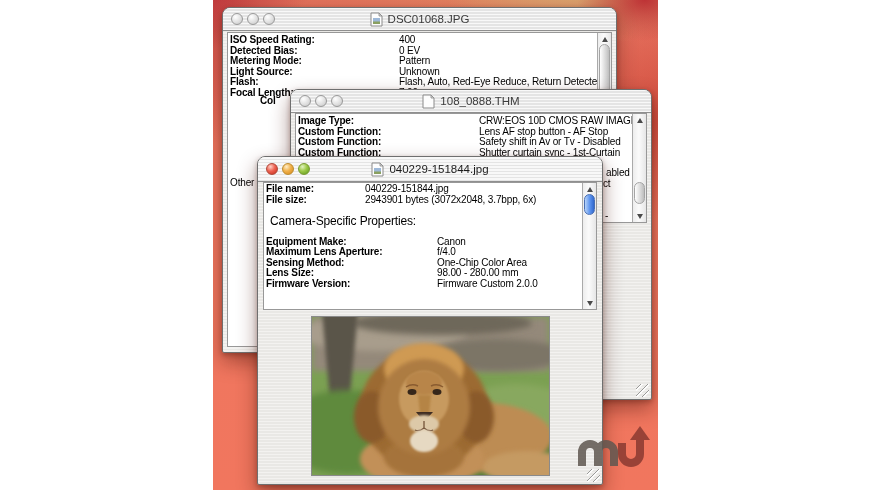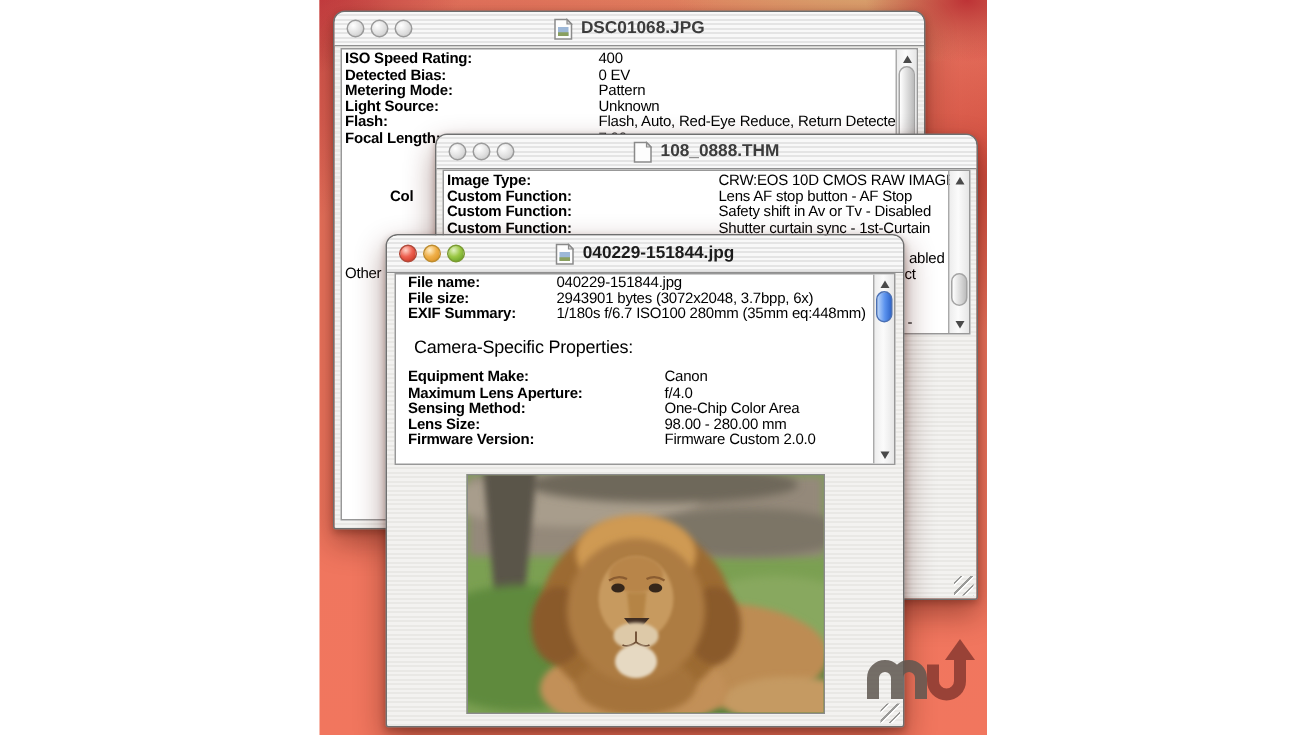--- a/index.html
+++ b/index.html
@@ -23,31 +23,31 @@
   .titlebar{position:absolute;left:0;top:0;right:0;height:22px;border-radius:7px 7px 0 0;
     background:repeating-linear-gradient(to bottom,#f8f8f8 0 1.5px,#e4e4e4 1.5px 3px);
     border-bottom:1px solid #8f8f8f;display:flex;align-items:center;justify-content:center;}
   .lights{position:absolute;left:8px;top:0;bottom:0;display:flex;align-items:center;gap:4px;}
   .light{width:12px;height:12px;border-radius:50%;box-sizing:border-box;}
   .inactive .light{border:1px solid #9a9a9a;background:radial-gradient(circle at 35% 30%,#ffffff,#e0e0e0 55%,#c2c2c2);}
   .light.red{border:1px solid #b0493a;background:radial-gradient(circle at 35% 28%,#ffd3c8,#ee6252 45%,#cf3a28 85%);}
   .light.yellow{border:1px solid #bd8c2e;background:radial-gradient(circle at 35% 28%,#ffeec8,#f0b04a 45%,#dd9428 85%);}
   .light.green{border:1px solid #7a9a32;background:radial-gradient(circle at 35% 28%,#e2f2c2,#9cc846 45%,#6ba428 85%);}
   .doc-icon{width:13px;height:15px;margin-right:5px;flex:none;}
-  .title{font-size:11.5px;font-weight:bold;color:#1c1c1c;letter-spacing:0;white-space:nowrap;}
+  .title{font-size:11.5px;font-weight:normal;color:#1c1c1c;letter-spacing:0;white-space:nowrap;}
   .inactive .title{color:#3c3c3c;}
   .content-box{position:absolute;background:#fff;border:1px solid #989898;box-sizing:border-box;overflow:hidden;}
   
   .rows{padding:2px 0 0 2px;font-size:10px;line-height:10.5px;letter-spacing:-0.15px;color:#000;}
   .row{display:flex;white-space:pre;}
   .row .lbl{flex:none;width:var(--lblw);text-align:left;font-weight:bold;}
   .row .val{padding-left:5px;}
   .hdr-line{margin:10.5px 0 10.5px 0;padding-left:6px;font-size:12px;line-height:10.5px;letter-spacing:-0.15px;}
   .frag{position:absolute;font-size:10px;line-height:10.5px;letter-spacing:-0.15px;white-space:pre;}
-  .frag.bold{font-weight:bold;margin-top:31px;}
+  .frag.bold{font-weight:bold;}
   
   .scrollbar{position:absolute;right:0;top:0;bottom:0;width:14px;border-left:1px solid #aaa;box-sizing:border-box;
     background:linear-gradient(to right,#ededed,#fbfbfb 45%,#e6e6e6);}
   .sb-arrow{position:absolute;left:0;width:13px;height:12px;display:flex;align-items:center;justify-content:center;}
   .sb-arrow.up{top:0;} .sb-arrow.down{bottom:0;}
   .tri-up{width:0;height:0;border-left:3.5px solid transparent;border-right:3.5px solid transparent;border-bottom:5px solid #4a4a4a;}
   .tri-down{width:0;height:0;border-left:3.5px solid transparent;border-right:3.5px solid transparent;border-top:5px solid #4a4a4a;}
   .sb-thumb{position:absolute;left:1px;width:11px;border-radius:6px;box-sizing:border-box;}
   .thumb-gray{border:1px solid #a4a4a4;background:linear-gradient(to right,#ffffff,#d2d2d2 70%,#bdbdbd);}
   .thumb-blue{border:1px solid #4a70b4;background:linear-gradient(to right,#b8d4fa,#5a92ee 55%,#3268cc);}
@@ -146,25 +146,24 @@
           <span class="light green"></span>
         </div>
         <svg class="doc-icon" viewBox="0 0 13 15">
           <path d="M1,1 h8 l3,3 v10 h-11 z" fill="#fdfdfd" stroke="#8a8a8a" stroke-width="1"></path>
           <path d="M9,1 l3,3 h-3 z" fill="#d8d8d8" stroke="#8a8a8a" stroke-width="0.8"></path>
           <rect x="3" y="6" width="7" height="6" fill="#9db8d8"></rect>
             <rect x="3" y="9.5" width="7" height="2.5" fill="#8aa060"></rect>
         </svg>
         <span class="title">040229-151844.jpg</span>
       </div>
-      <div class="content-box" style="left:5px;right:5px;top:25px;height:128px;padding-left:6px;">
+      <div class="content-box" style="left:5px;right:5px;top:25px;height:128px;">
         <div class="rows" style="--lblw:94px;padding-top:1px">
             <div class="row"><span class="lbl">File name:</span><span class="val">040229-151844.jpg</span></div>
             <div class="row"><span class="lbl">File size:</span><span class="val">2943901 bytes (3072x2048, 3.7bpp, 6x)</span></div>
-            <div class="row"><span class="lbl">EXIF Summary:</span><span class="val">1/180s f/6.7 ISO100 280mm (35mm eq:448mm)</span></div>
           </div>
         <div class="hdr-line">Camera-Specific Properties:</div>
         <div class="rows" style="--lblw:166px;padding-top:0">
             <div class="row"><span class="lbl">Equipment Make:</span><span class="val">Canon</span></div>
             <div class="row"><span class="lbl">Maximum Lens Aperture:</span><span class="val">f/4.0</span></div>
             <div class="row"><span class="lbl">Sensing Method:</span><span class="val">One-Chip Color Area</span></div>
             <div class="row"><span class="lbl">Lens Size:</span><span class="val">98.00 - 280.00 mm</span></div>
             <div class="row"><span class="lbl">Firmware Version:</span><span class="val">Firmware Custom 2.0.0</span></div>
           </div>
         <div class="scrollbar">

